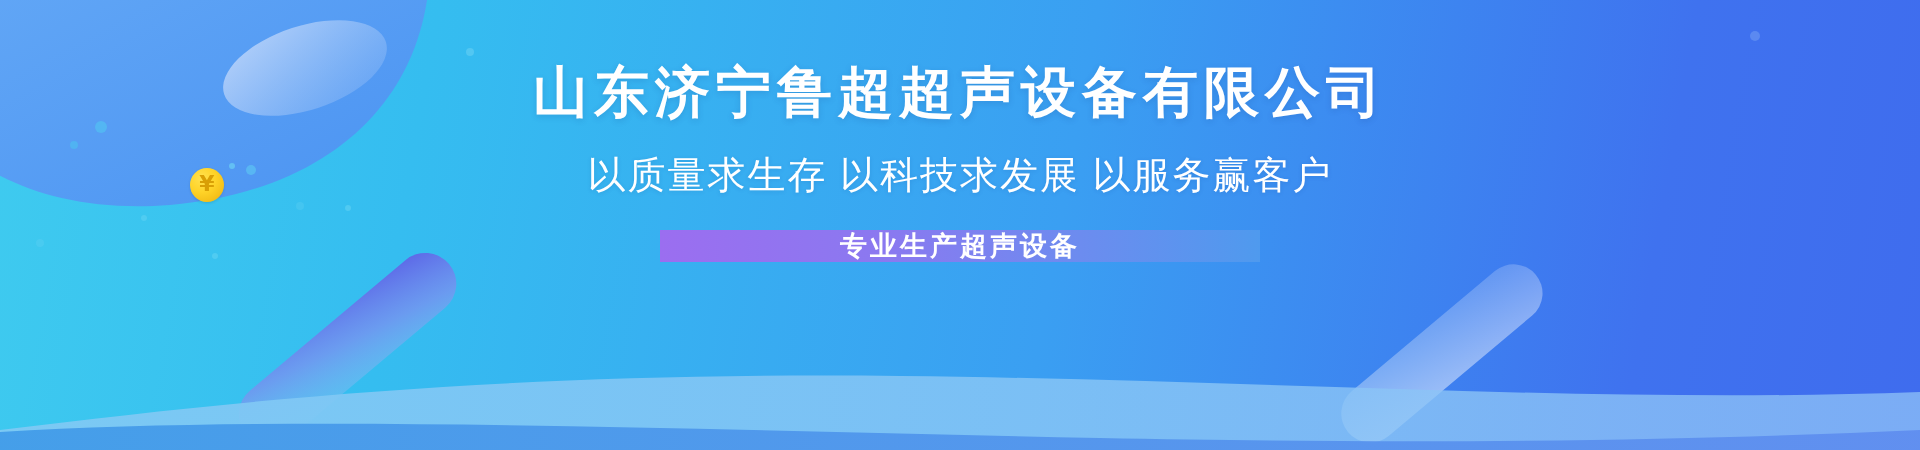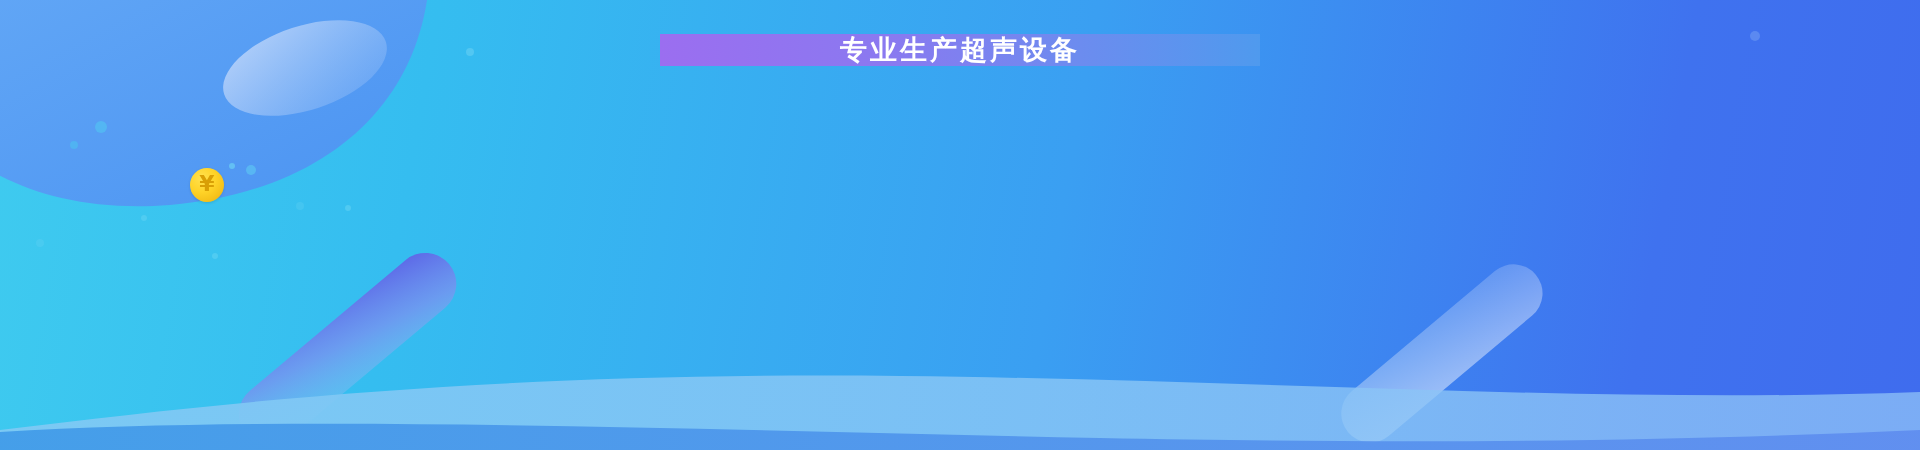--- a/index.html
+++ b/index.html
@@ -166,20 +166,22 @@
 
     <path d="M 0 430 C 260 398 520 372 900 376 C 1270 380 1600 404 1920 392 L 1920 450 L 0 450 Z" fill="url(#gradWaveLight)"></path>
     <path d="M 0 432 C 300 414 700 430 1100 438 C 1450 445 1700 440 1920 430 L 1920 450 L 0 450 Z" fill="url(#gradWaveDark)"></path>
   </svg>
 
   <div id="coin" class="deco">
     <span class="yen">¥</span>
   </div>
 
   <div id="content">
+    <div id="title">山东济宁鲁超超声设备有限公司</div>
 
+    <div id="subtitle">以质量求生存  以科技求发展  以服务赢客户</div>
 
     <div id="cta-bar">
       <span id="cta-label">专业生产超声设备</span>
     </div>
   </div>
 
 </div>
 
 </body></html>

